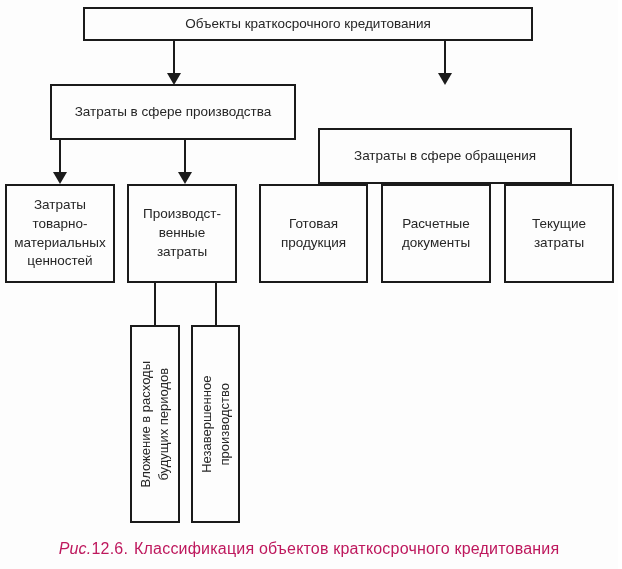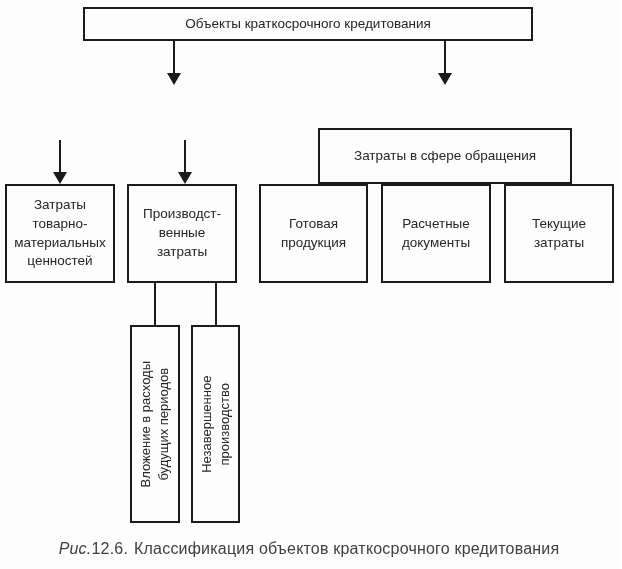--- a/index.html
+++ b/index.html
@@ -87,21 +87,21 @@
   .c-v1 { left: 154px; top: 283px; height: 42px; }
   .c-v2 { left: 215px; top: 283px; height: 42px; }
   
   .caption {
     position: absolute;
     left: 0;
     top: 540px;
     width: 100%;
     text-align: center;
     font-size: 16px;
-    color: #404040;
+    color: #be185d;
     letter-spacing: 0.2px;
   }
   .caption .prefix { font-style: italic; }
   .caption .num { margin-right: 6px; }
 </style>
 </head>
 <body>
 
 <div class="canvas">
 
@@ -120,20 +120,23 @@
   <div class="vline c-o2"></div>
   <div class="arrowhead a-o2"></div>
 
   <div class="vline c-v1"></div>
   <div class="vline c-v2"></div>
 
   <div class="box root-box">
     <span class="label">Объекты краткосрочного кредитования</span>
   </div>
 
+  <div class="box l2-left">
+    <span class="label">Затраты в сфере производства</span>
+  </div>
   <div class="box l2-right">
     <span class="label">Затраты в сфере обращения</span>
   </div>
 
   <div class="box l3 l3-1">
     <span class="label">Затраты
 товарно-
 материальных
 ценностей</span>
   </div>

